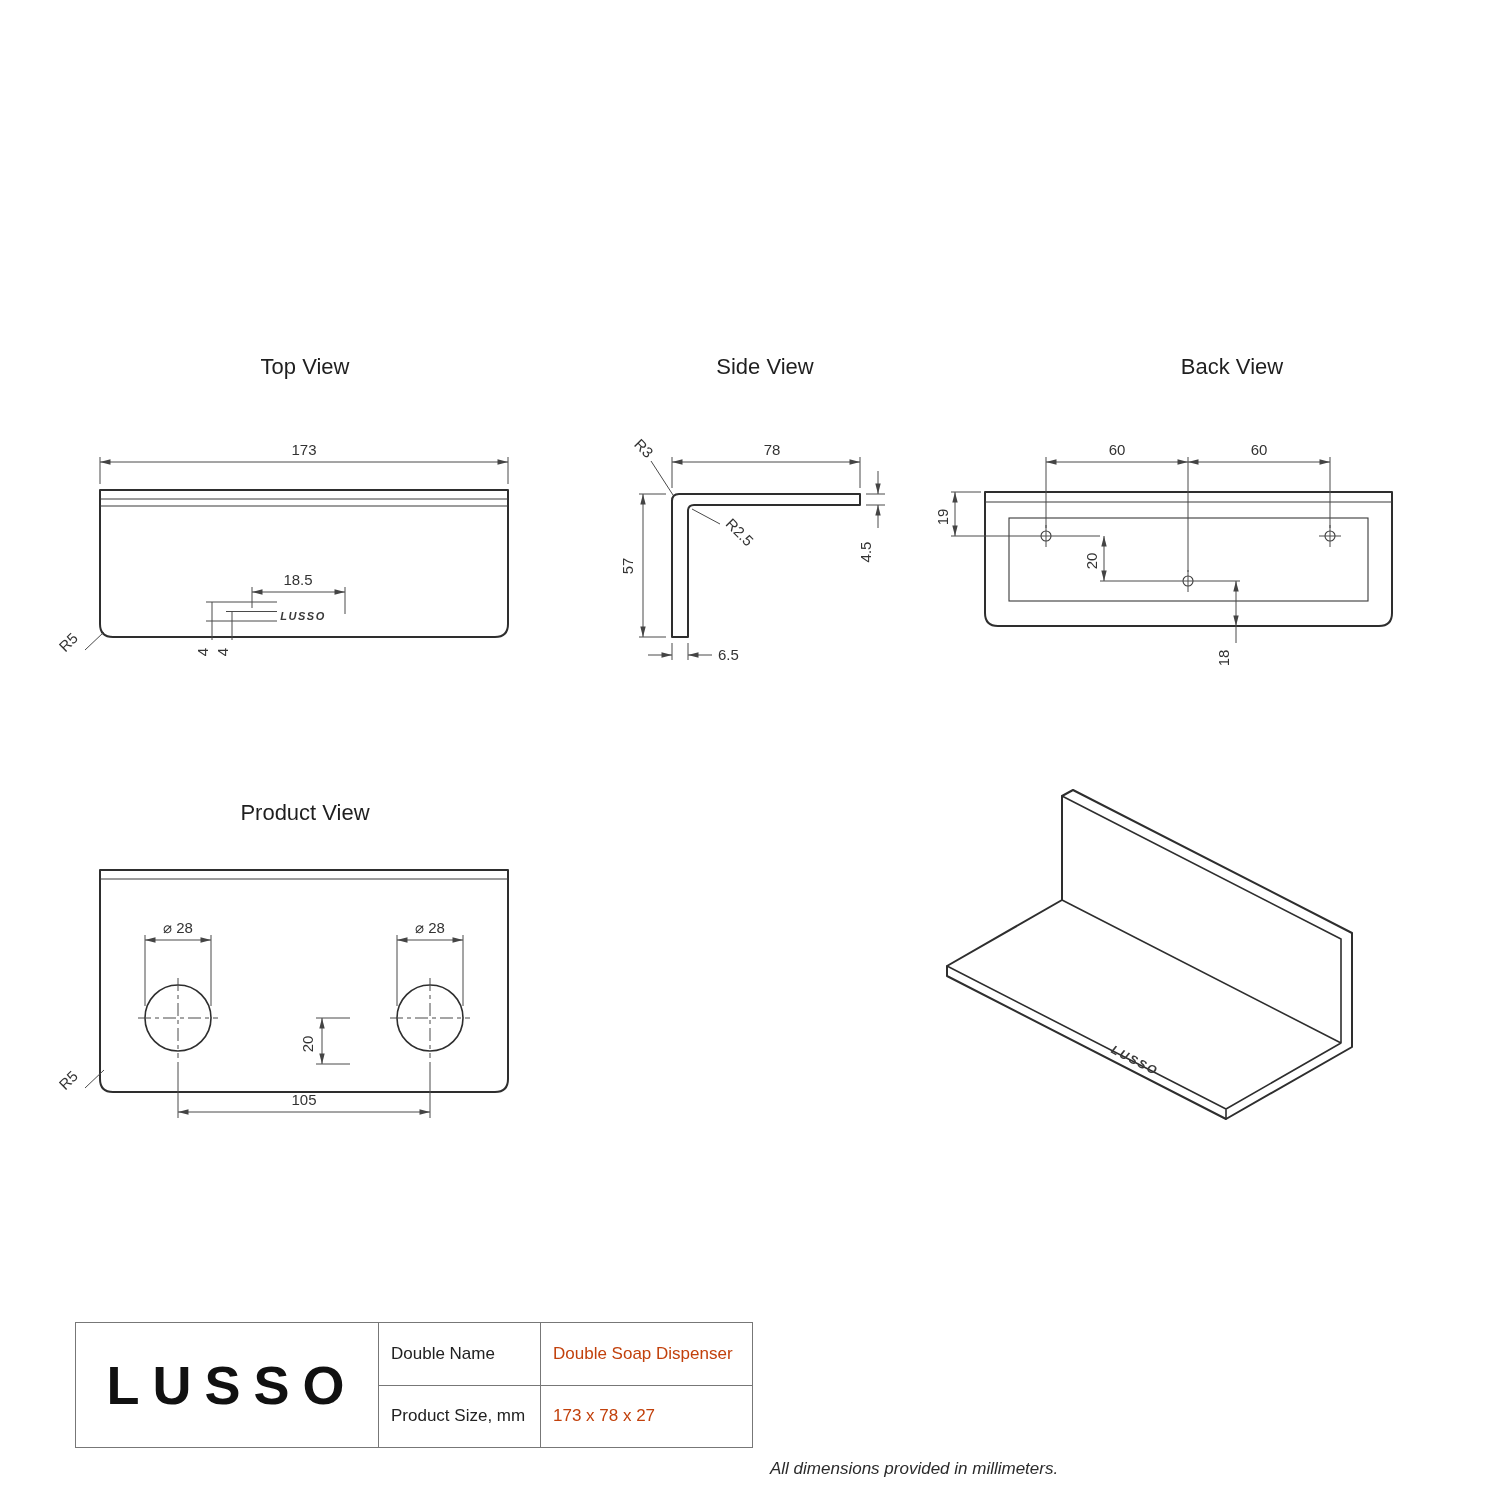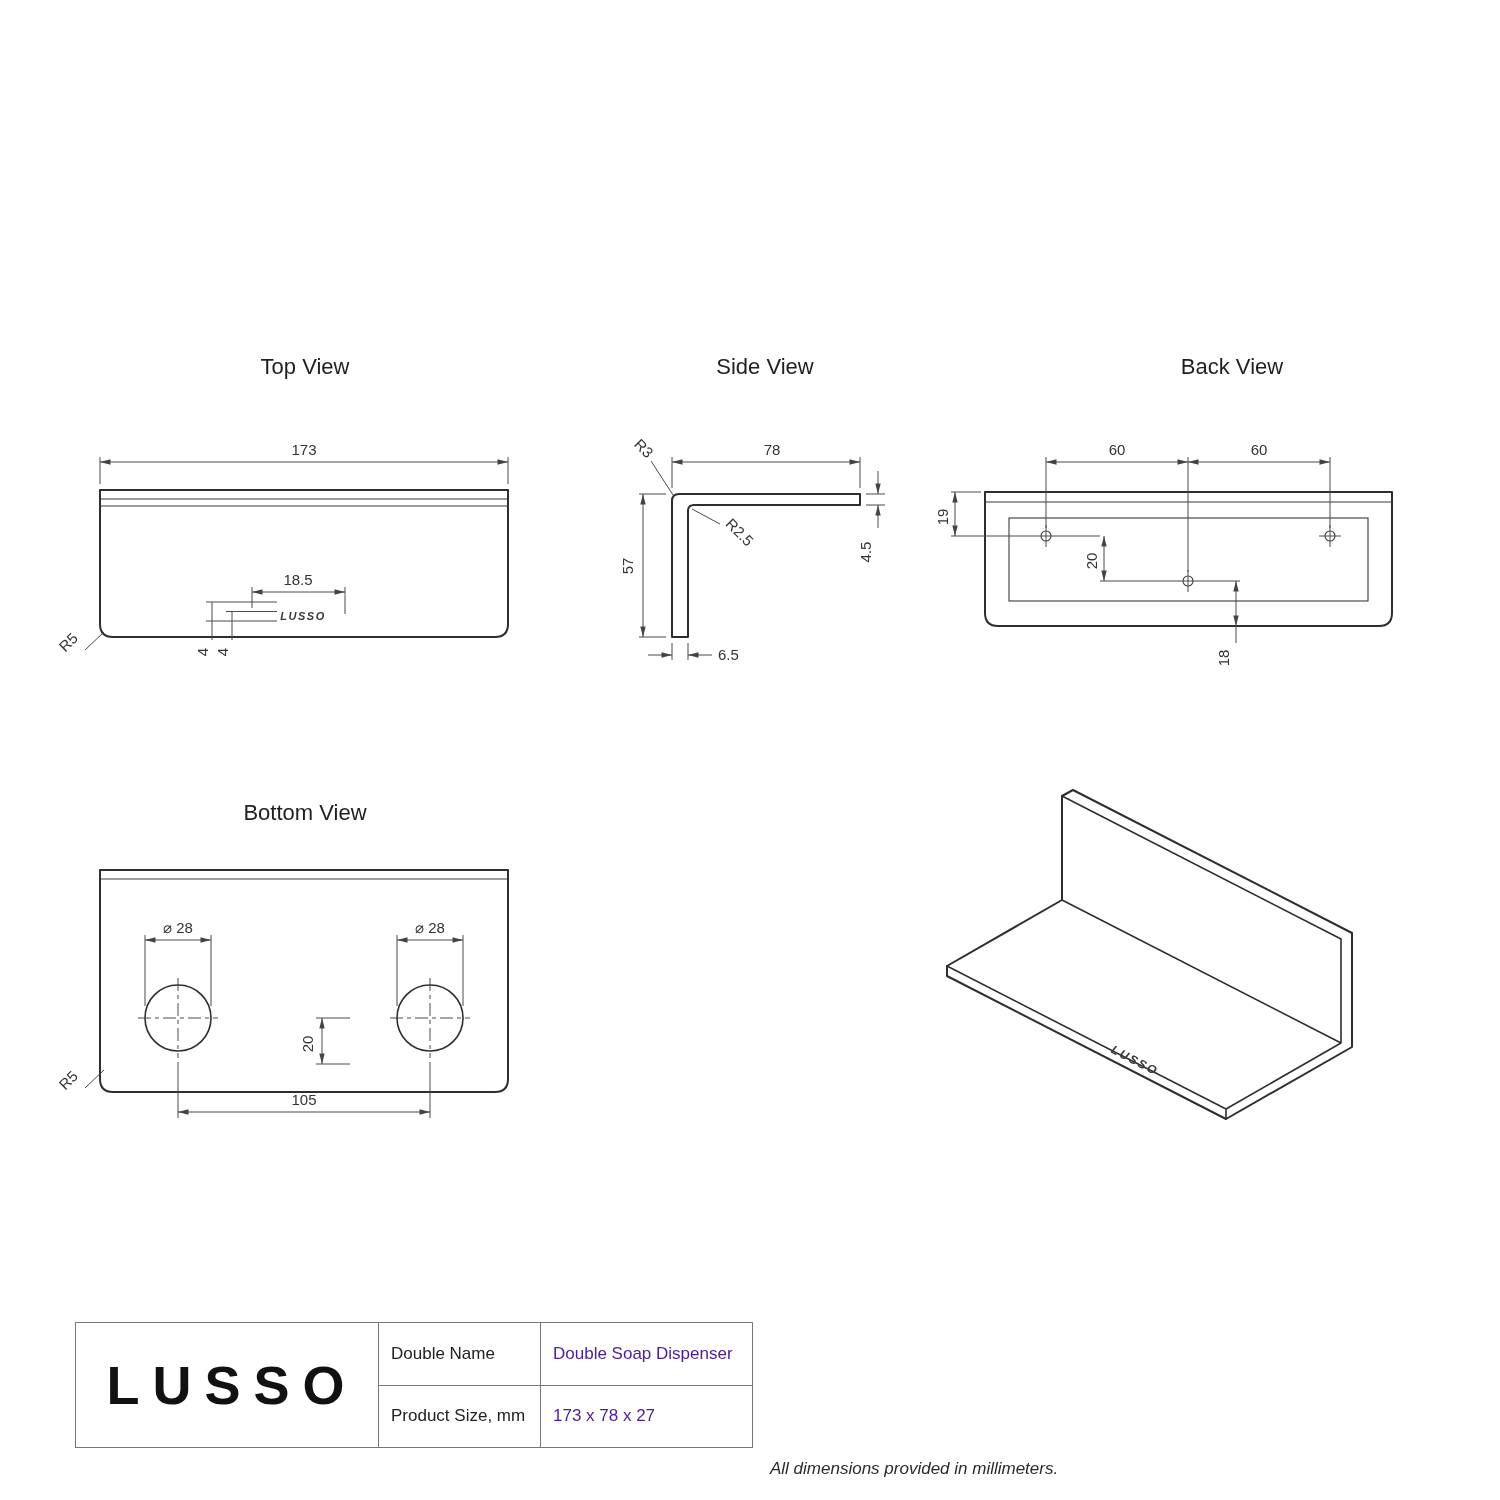--- a/index.html
+++ b/index.html
@@ -29,32 +29,32 @@
     font-size:54px; font-weight:700; letter-spacing:13px; color:#111;
     border-right:1px solid #777; box-sizing:border-box; padding-left:10px;
   }
   .tb-table { flex:1; display:flex; flex-direction:column; }
   .tb-row { flex:1; display:flex; box-sizing:border-box; }
   .tb-row + .tb-row { border-top:1px solid #777; }
   .tb-label {
     width:162px; border-right:1px solid #777; box-sizing:border-box;
     display:flex; align-items:center; padding-left:12px; font-size:17px; color:#222;
   }
-  .tb-value { flex:1; display:flex; align-items:center; padding-left:12px; font-size:17px; color:#4c1d95; }
+  .tb-value { flex:1; display:flex; align-items:center; padding-left:12px; font-size:17px; color:#c2410c; }
   .footer-note { position:absolute; left:770px; top:1459px; font-size:17px; font-style:italic; color:#2b2b2b;text-align:right; }
 </style>
 </head>
 <body>
 
 <div class="sheet">
 
   <div class="view-title" style="left:305px; top:354px;">Top View</div>
   <div class="view-title" style="left:765px; top:354px;">Side View</div>
   <div class="view-title" style="left:1187px; top:354px;margin-left:45px;">Back View</div>
-  <div class="view-title" style="left:305px; top:800px;">Bottom View</div>
+  <div class="view-title" style="left:305px; top:800px;">Product View</div>
 
   <svg class="drawing" width="1500" height="1500" viewBox="0 0 1500 1500">
     <defs>
       <marker id="arw" markerWidth="12" markerHeight="8" refX="11" refY="4" orient="auto-start-reverse">
         <path d="M11,4 L0.5,1.3 L0.5,6.7 Z" fill="#444"></path>
       </marker>
     </defs>
 
     <g>
       <path class="ol" d="M100,490 H508 V624 Q508,637 495,637 H113 Q100,637 100,624 Z"></path>

